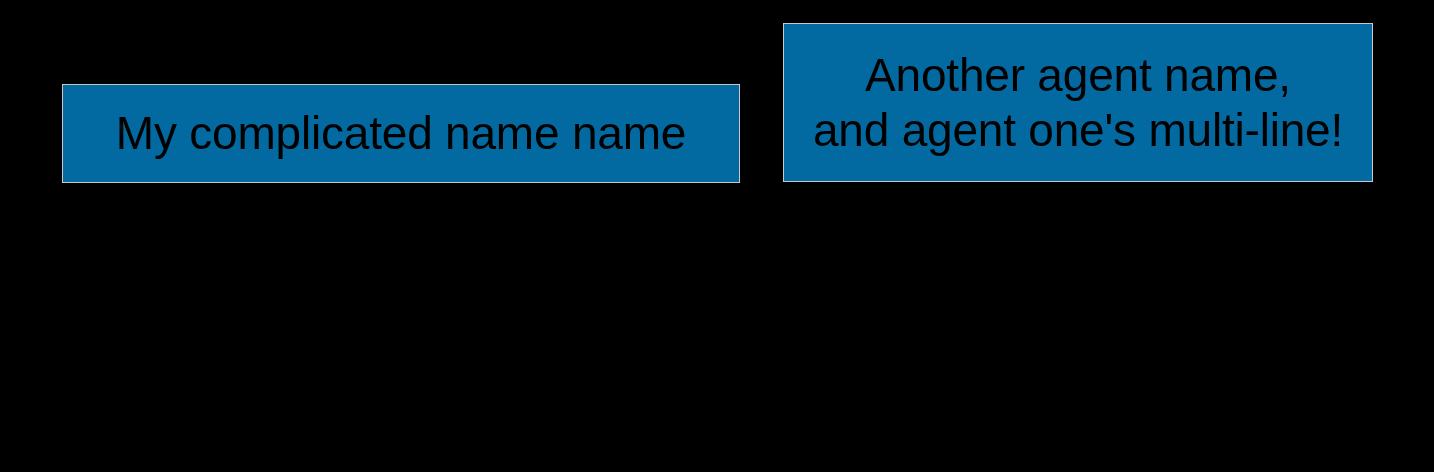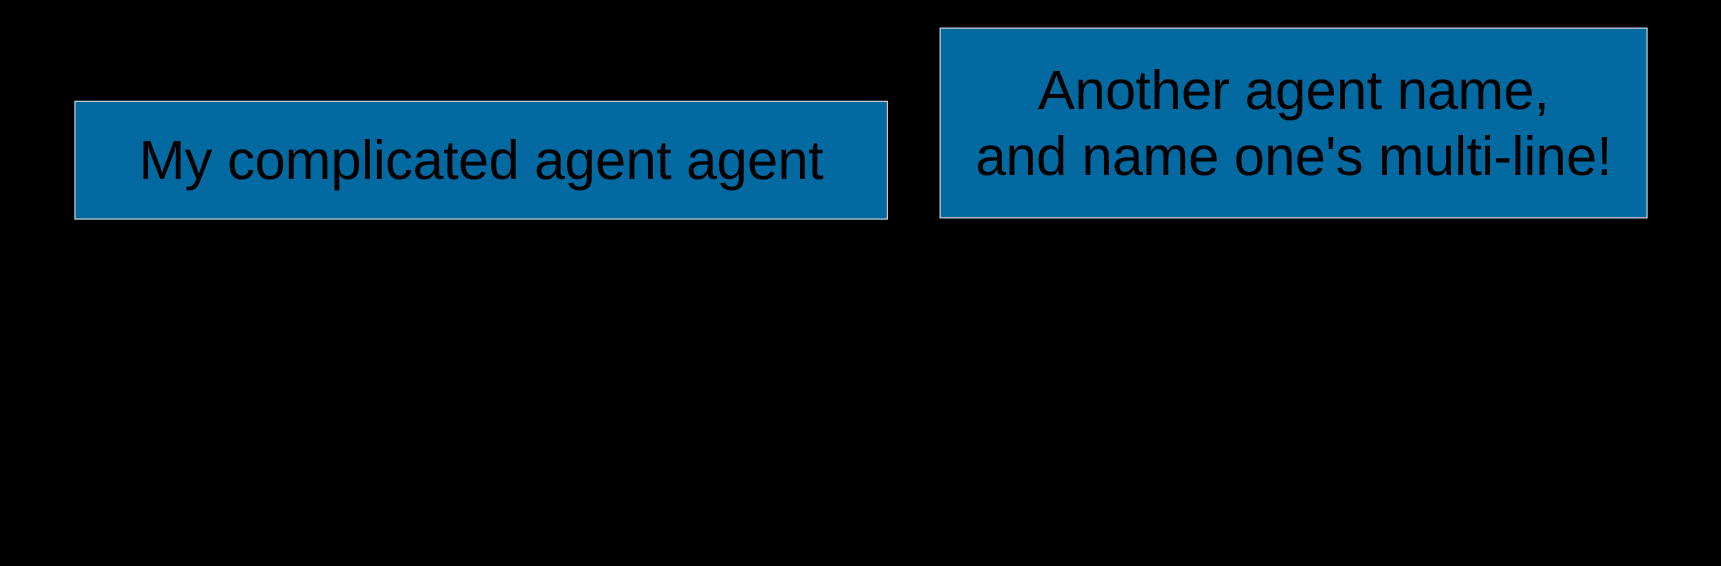--- a/index.html
+++ b/index.html
@@ -52,21 +52,21 @@
   .node-label-line {
     display: block;
   }
 </style>
 </head>
 <body>
 
 <div id="canvas">
 
   <div class="node-box" id="node-1">
-    <span class="node-label-line">My complicated agent agent</span>
+    <span class="node-label-line">My complicated name name</span>
   </div>
 
   <div class="node-box" id="node-2">
     <span class="node-label-line">Another agent name,</span>
-    <span class="node-label-line">and name one's multi-line!</span>
+    <span class="node-label-line">and agent one's multi-line!</span>
   </div>
 
 </div>
 
 </body></html>

